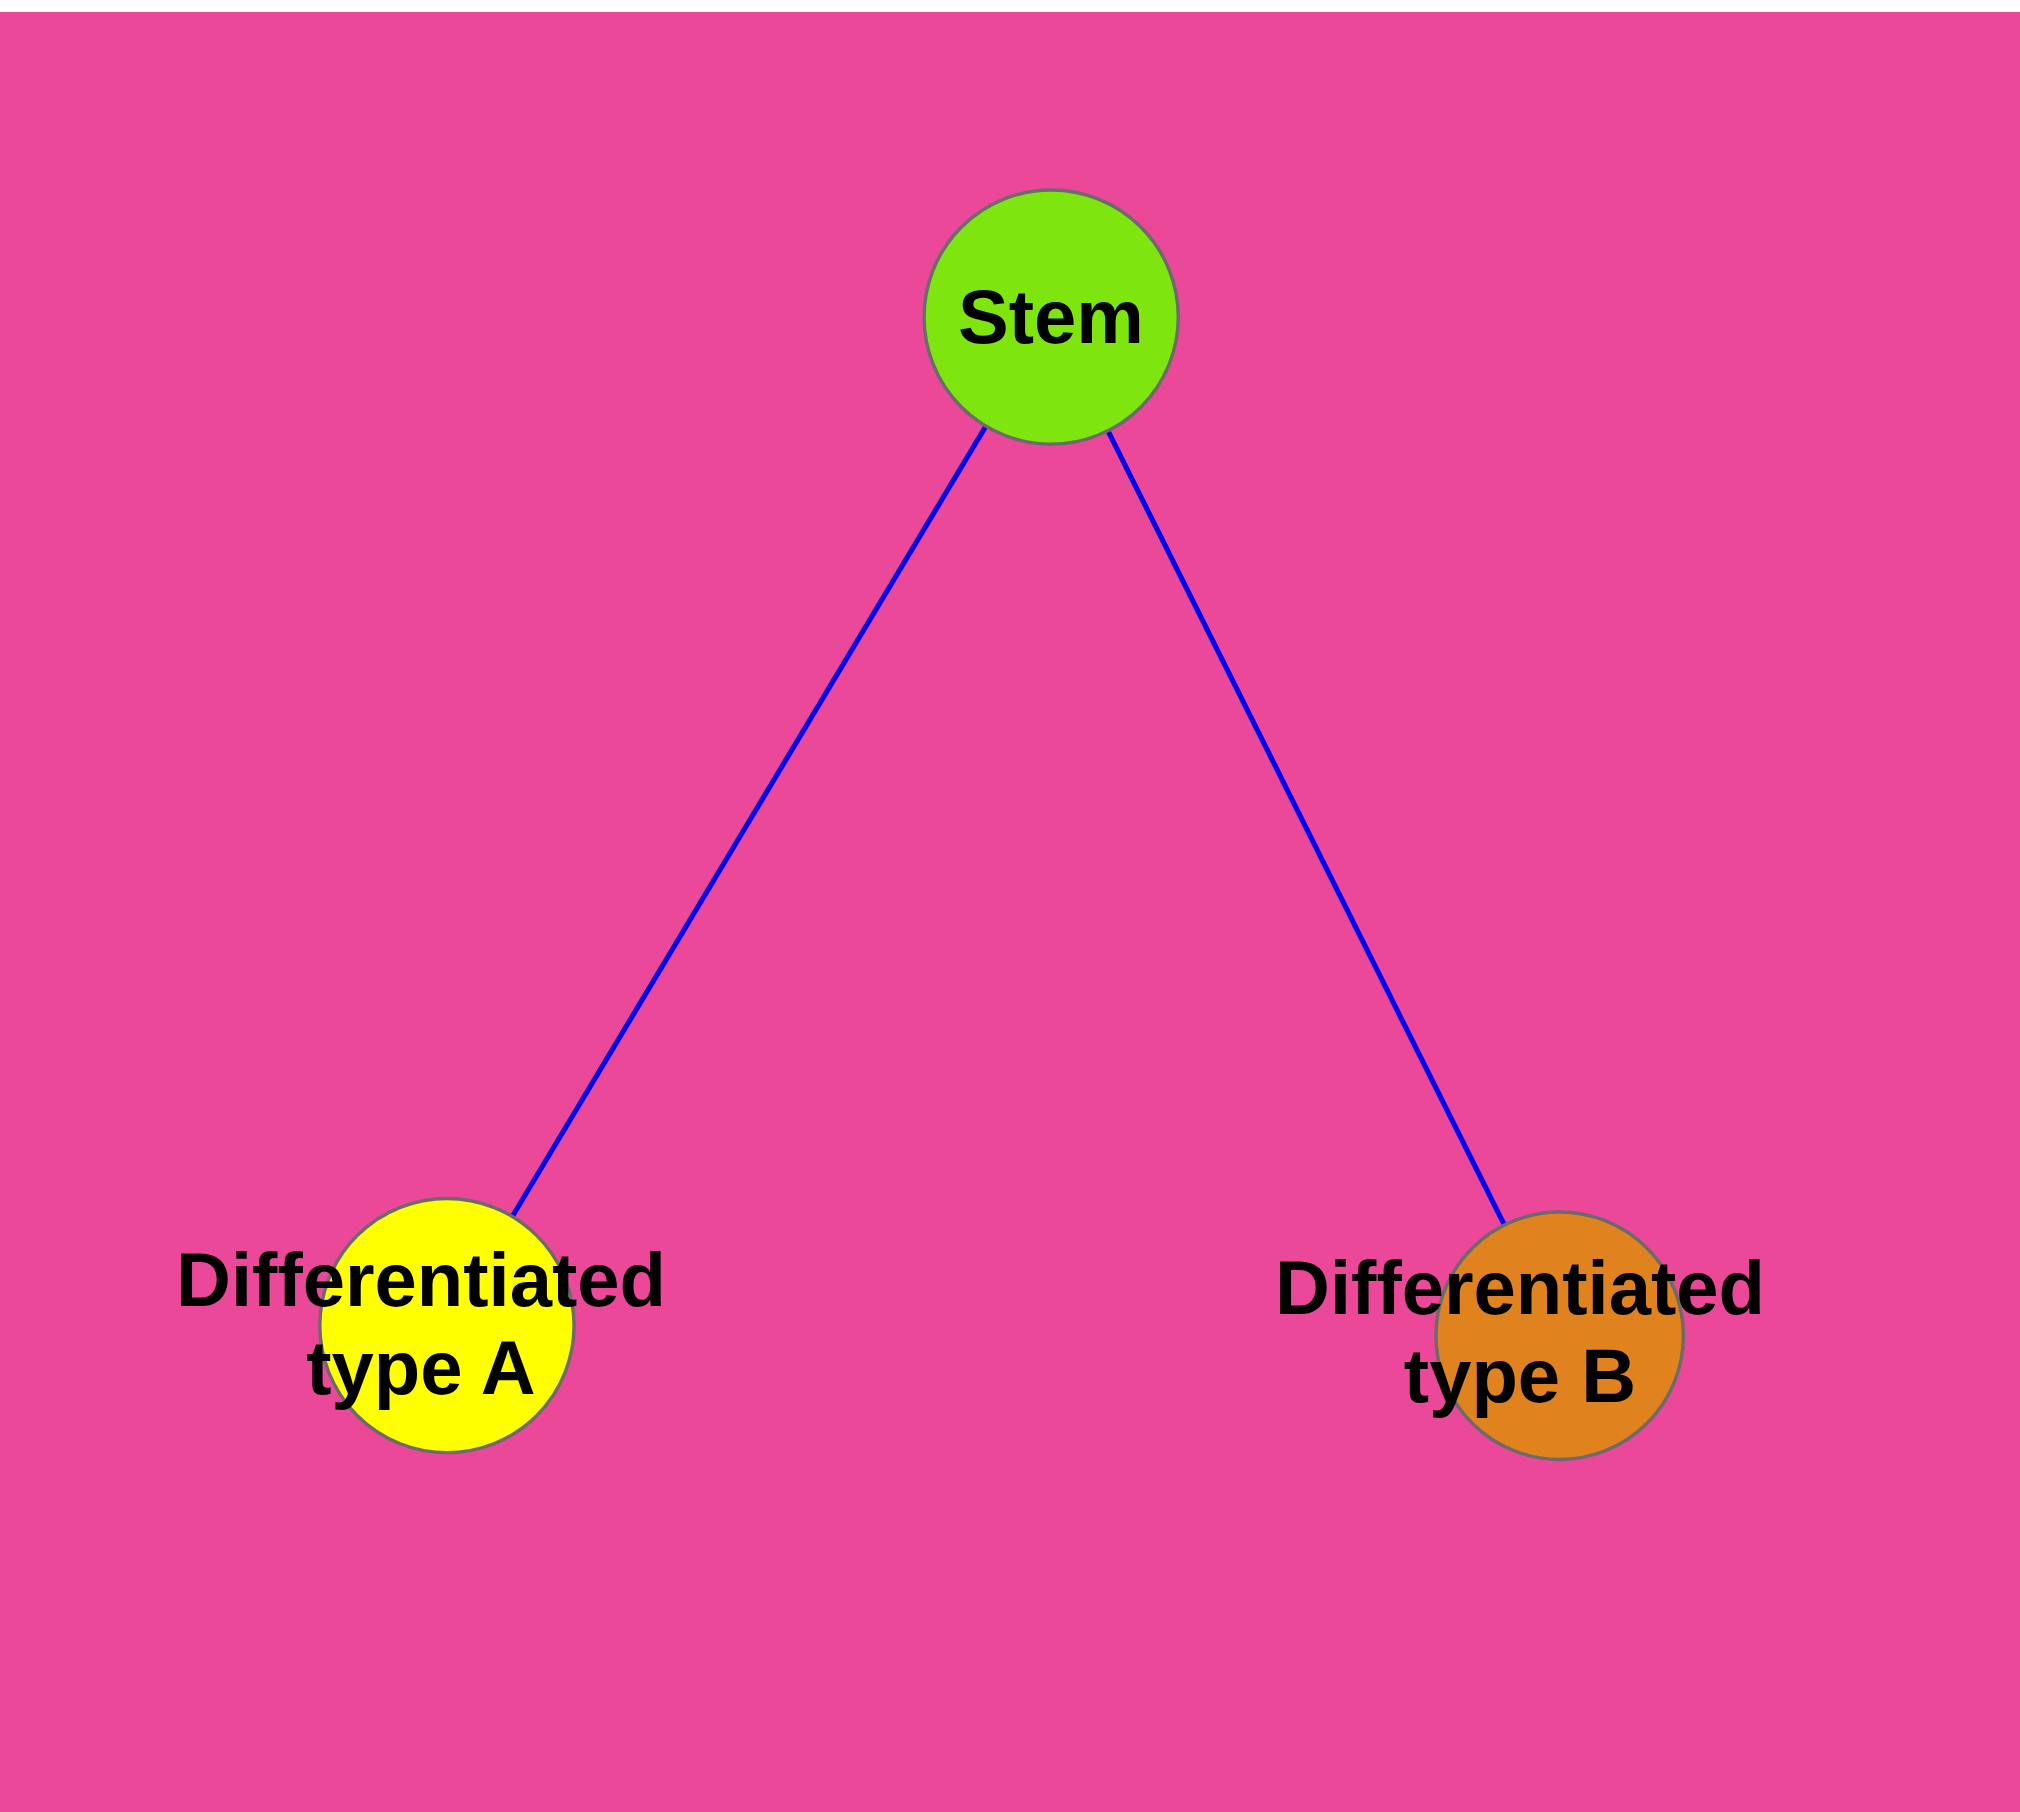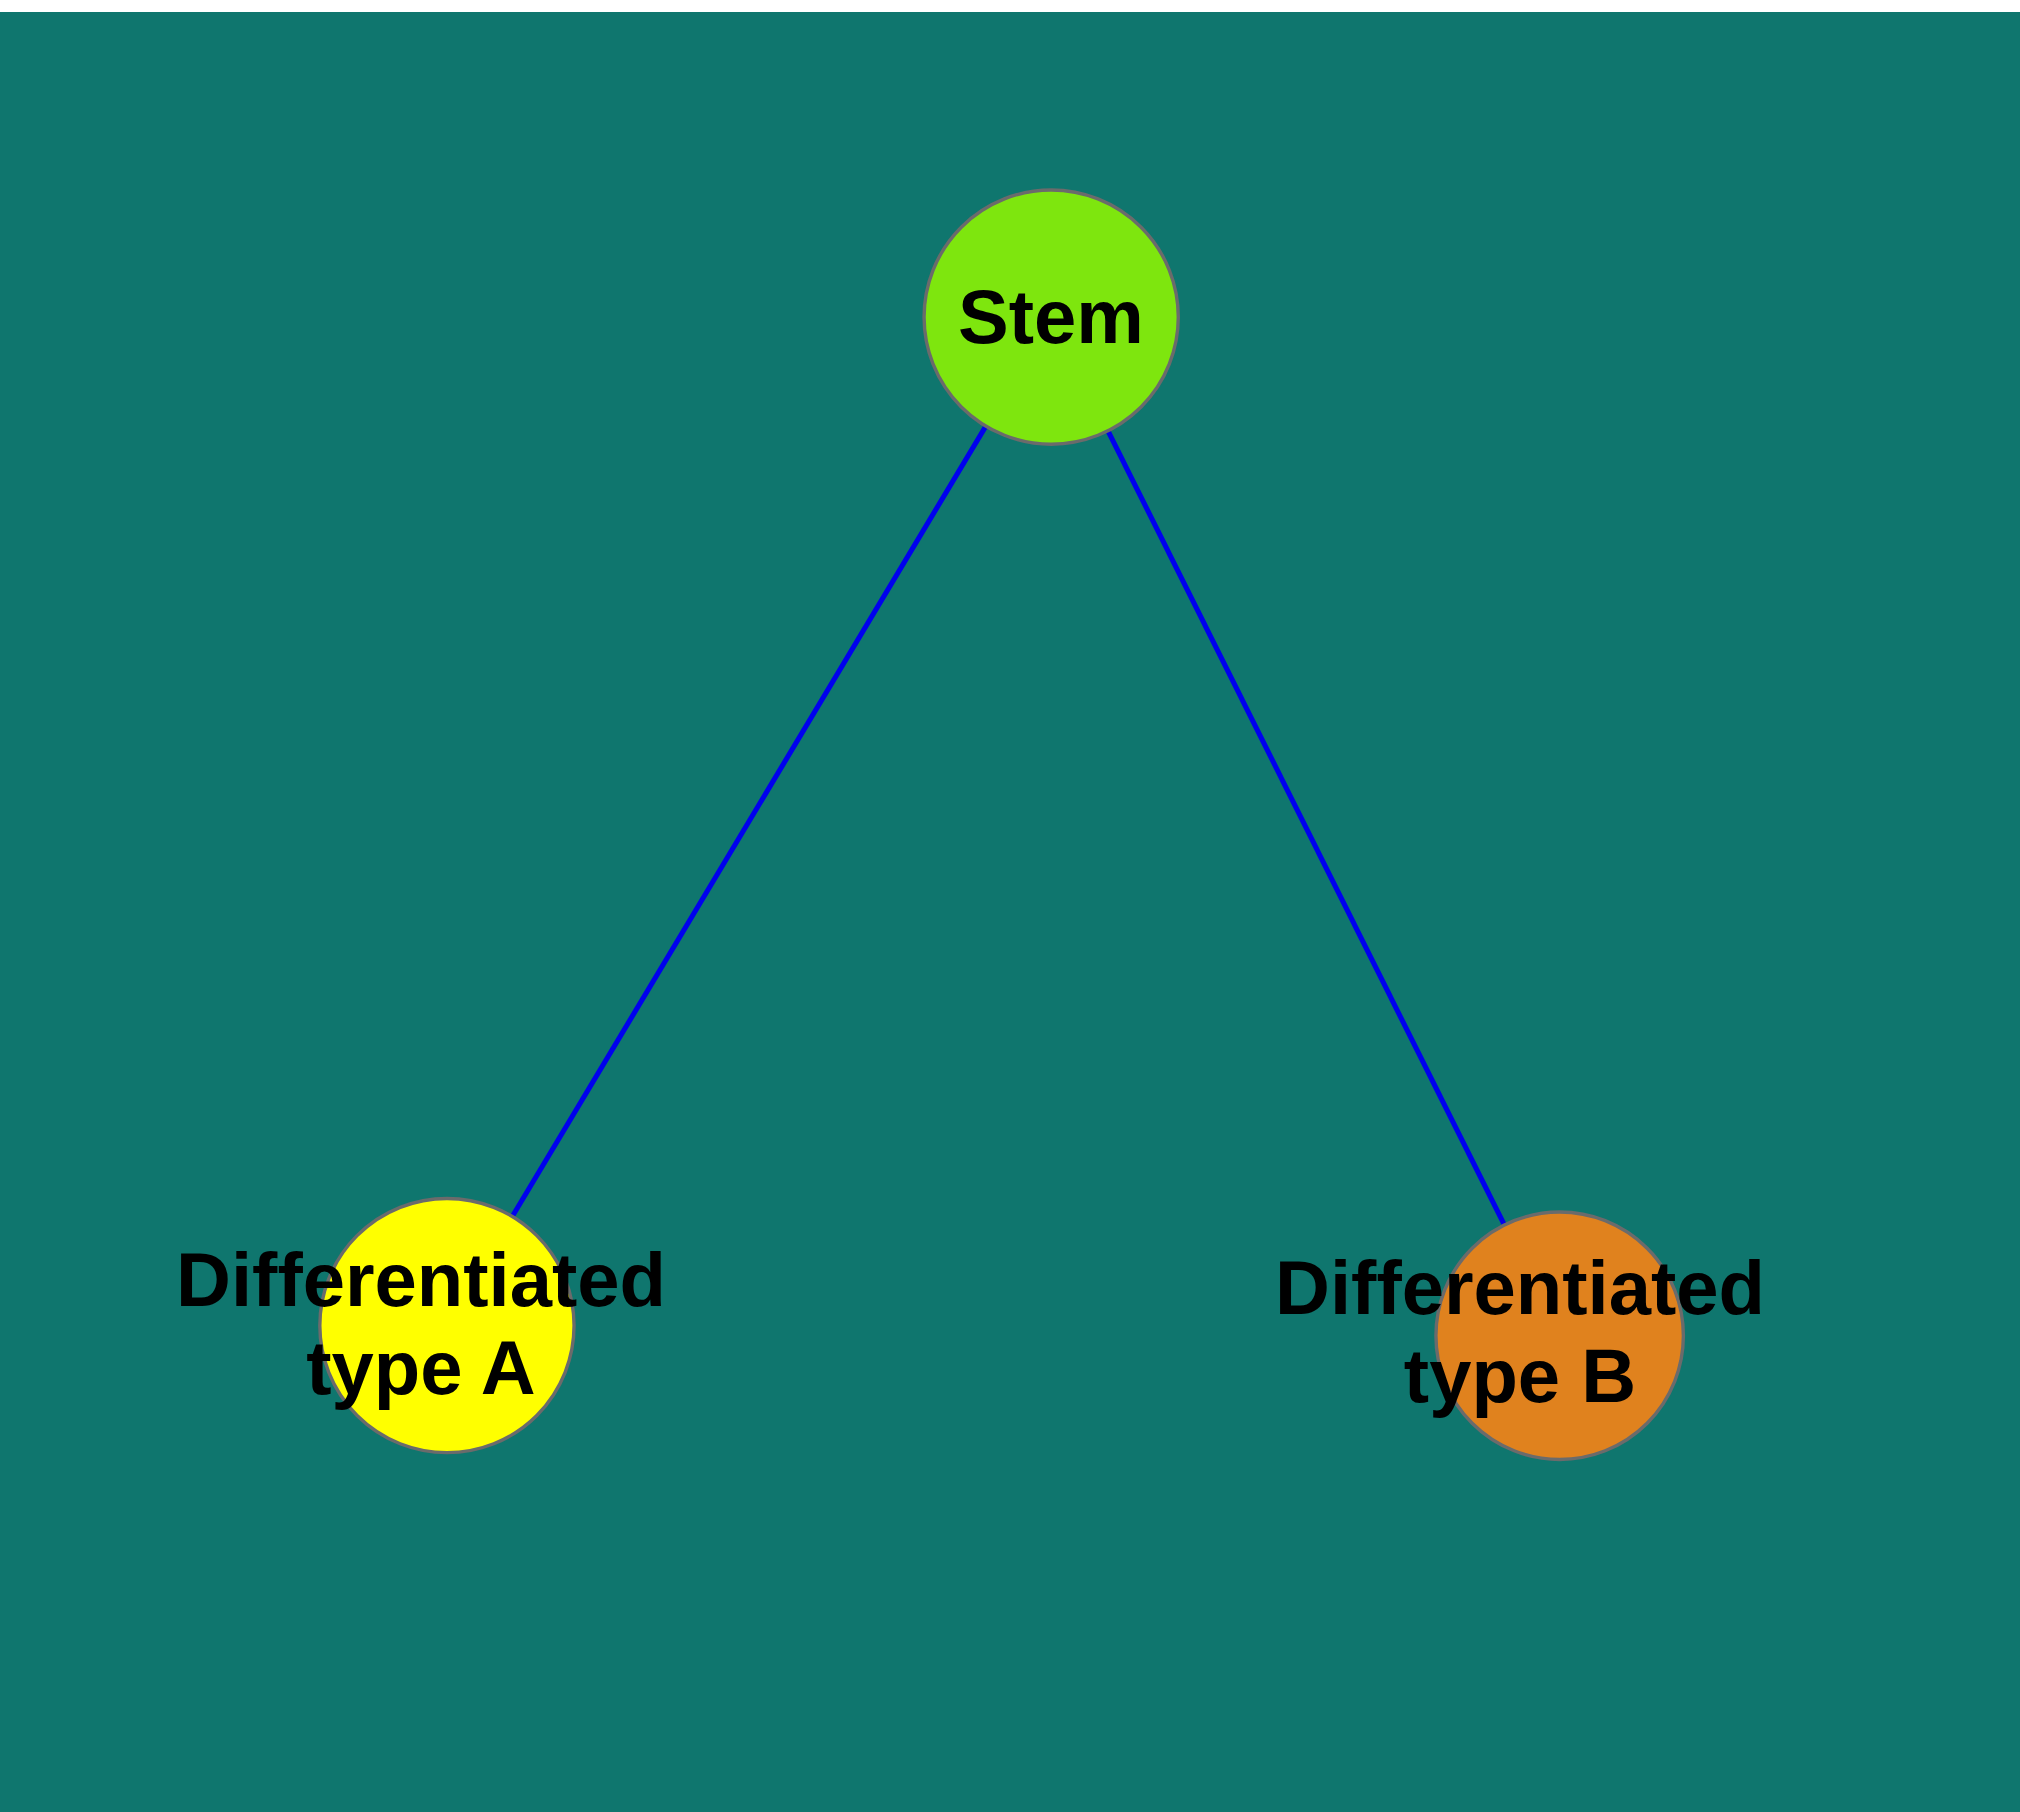--- a/index.html
+++ b/index.html
@@ -13,21 +13,21 @@
     background: #ffffff;
     overflow: hidden;
   }
 
   .canvas {
     position: absolute;
     left: 0;
     top: 12px;
     width: 2021px;
     height: 1800px;
-    background: #0f766e;
+    background: #ec4899;
   }
 
   .diagram-svg {
     position: absolute;
     left: 0;
     top: 0;
     width: 2021px;
     height: 1800px;
   }
 

